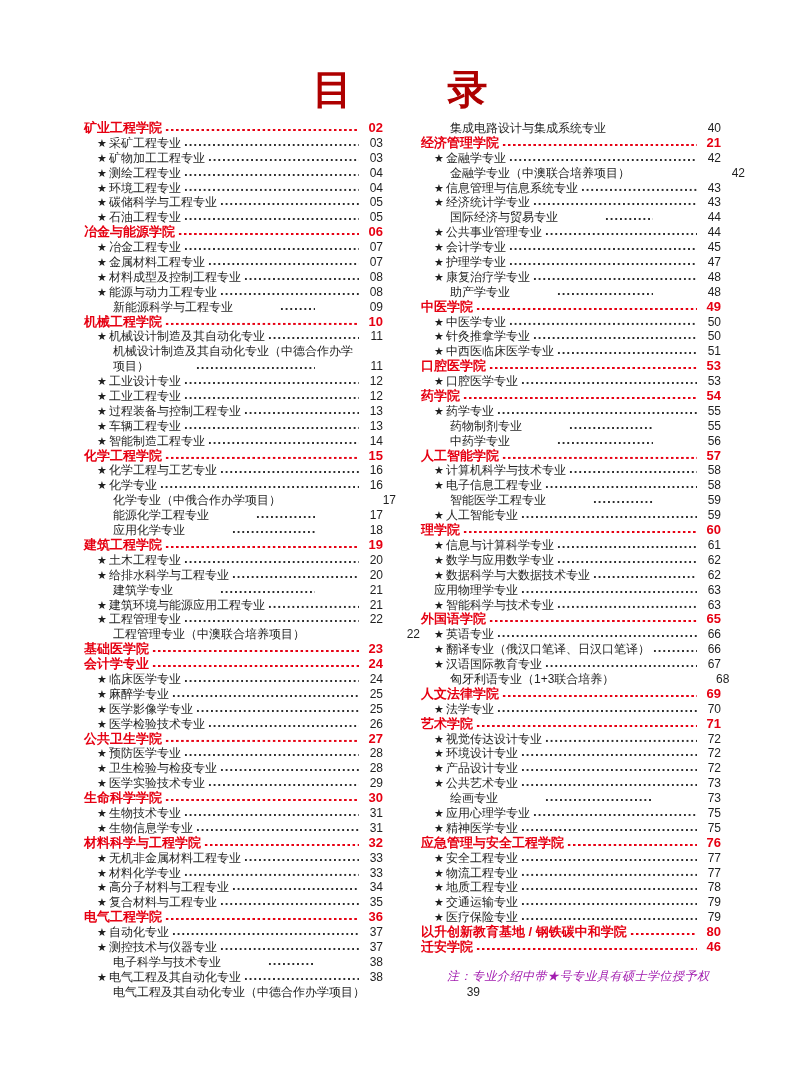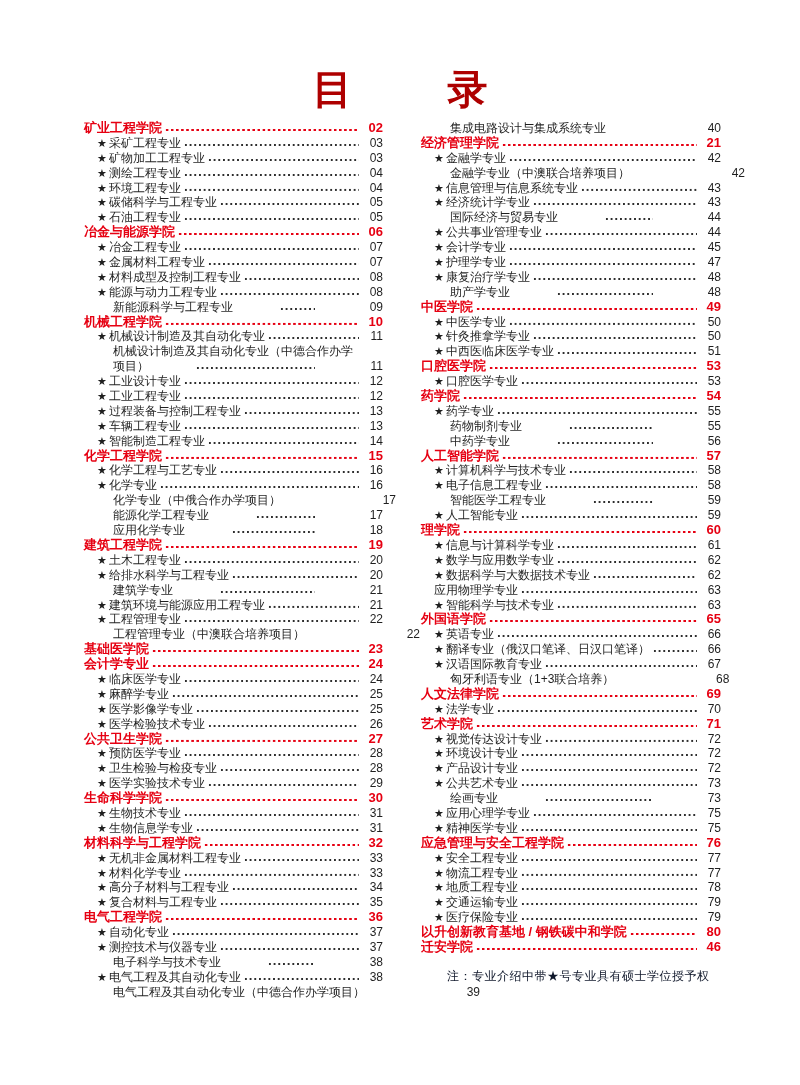--- a/index.html
+++ b/index.html
@@ -51,22 +51,22 @@
   .row.college{font-weight:bold;font-size:13px;color:var(--red);}
   .row.college .leader{
     background-image:radial-gradient(circle 1.4px at 2.4px 9px, var(--red) 95%, rgba(0,0,0,0) 100%);
     background-size:5.1px 14.9px;
   }
   .row.college .pg{color:var(--red);}
 
   
   .note{
     margin-top:13px;padding-left:26px;
-    font-family:"DejaVu Serif",serif;
-    font-size:12px;color:#0f172a;letter-spacing:0.5px;white-space:nowrap;
+    font-family:"DejaVu Serif",serif;font-style:italic;
+    font-size:12px;color:#a21caf;letter-spacing:0.5px;white-space:nowrap;
   }
 </style>
 </head>
 <body>
 
 <div class="page">
   <h1 class="title"><span class="title-inner">目录</span></h1>
 
   <div class="col col-left" id="col-left">
       <div class="row college">

